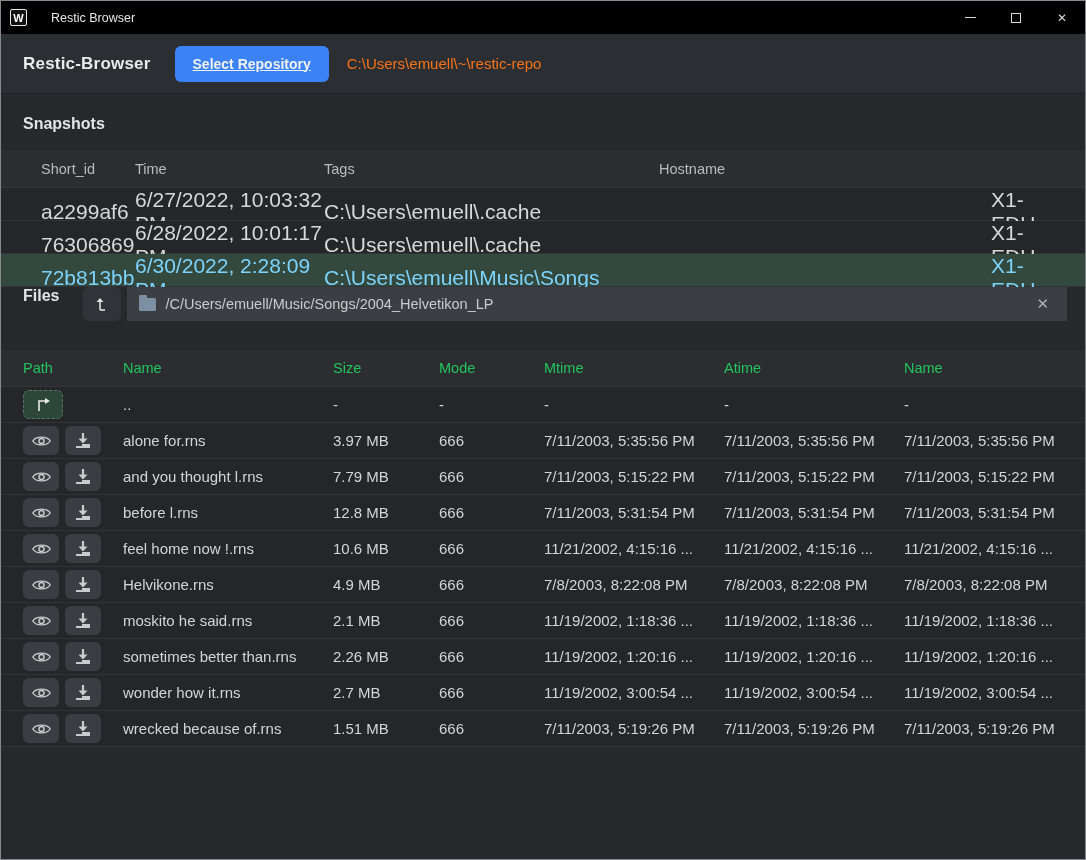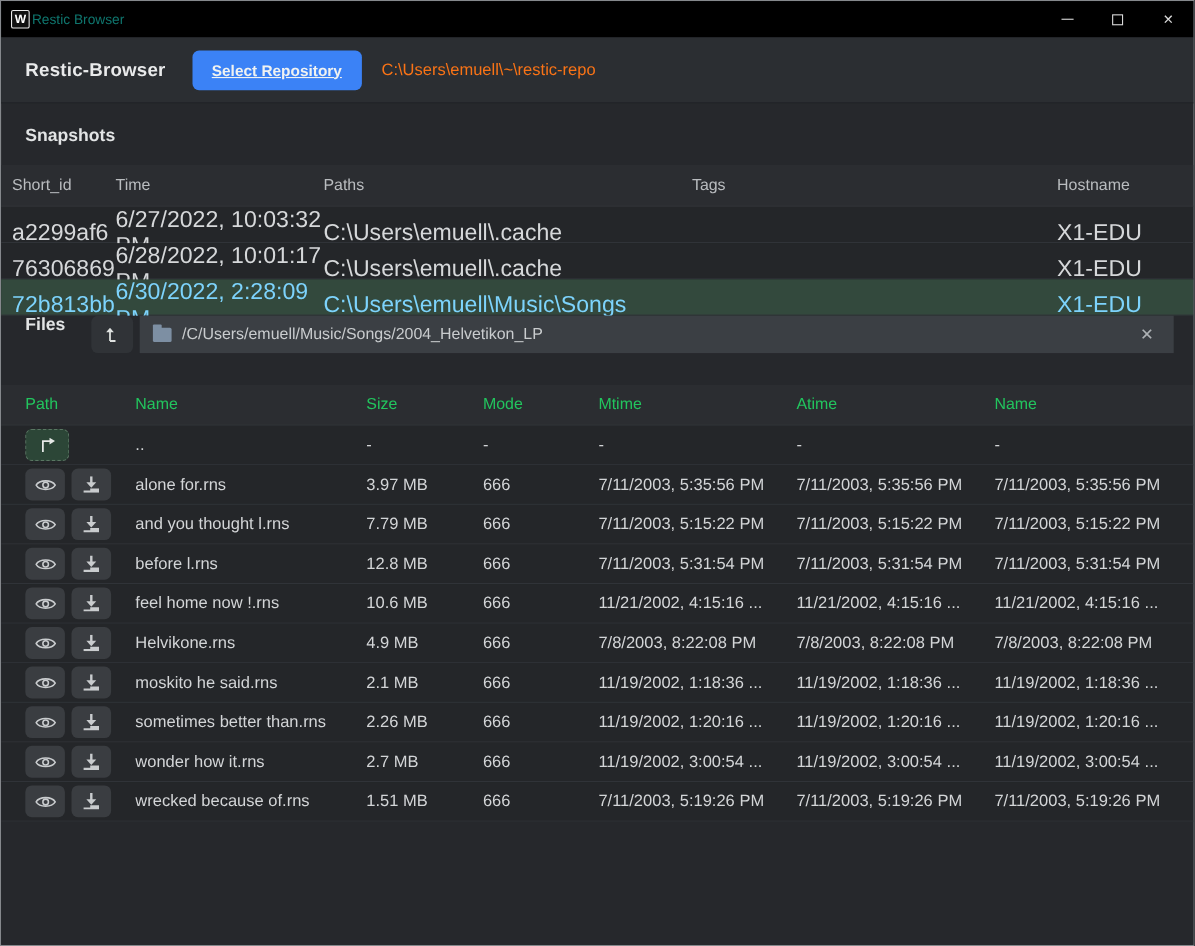--- a/index.html
+++ b/index.html
@@ -20,21 +20,21 @@
     display:flex; align-items:center;
     flex:0 0 auto;
   }
   .titlebar .logo {
     width:17px; height:17px; margin-left:9px;
     border:1px solid #e9e9e9; border-radius:2px;
     background:#111;
     color:#fff; font-weight:bold; font-size:11px;
     display:flex; align-items:center; justify-content:center;
   }
-  .titlebar .title { color:#0f766e; font-size:12.5px; margin-left:2px; }
+  .titlebar .title { color:#e5e5e5; font-size:12.5px; margin-left:24px; }
   .win-controls { margin-left:auto; display:flex; height:100%; }
   .win-btn {
     width:46px; height:100%;
     display:flex; align-items:center; justify-content:center;
     color:#d9d9d9; font-size:12px; cursor:default;
   }
   .win-btn .bar { width:11px; height:1px; background:#d9d9d9; }
   .win-btn .box { width:10px; height:10px; border:1px solid #d9d9d9; }
 
   
@@ -56,21 +56,21 @@
 
   
   .section-title {
     color:#e2e4e5; font-size:16px; font-weight:bold;
     padding:21px 22px 17px 22px;
   }
   .snap-header, .snap-row {
     display:grid;
     grid-template-columns:94px 189px 335px 332px 1fr;
     align-items:center;
-    padding:0 10px;
+    padding:0 40px;
   }
   .snap-header {
     height:38px; background:#2b2d31;
     color:#b9bcbf; font-size:14.5px;
     border-bottom:1px solid #323539;
   }
   .snap-row {
     height:33px; background:#242629;
     color:#d6d8da; font-size:21px;
     border-bottom:1px solid #303338;
@@ -169,21 +169,20 @@
     <div class="app-title">Restic-Browser</div>
     <button class="select-repo-btn">Select Repository</button>
     <div class="repo-path">C:\Users\emuell\~\restic-repo</div>
   </div>
 
   <div class="section-title">Snapshots</div>
 
   <div class="snap-header">
     <div>Short_id</div>
     <div>Time</div>
-    <div>Paths</div>
     <div>Tags</div>
     <div>Hostname</div>
   </div>
 
   <div class="snap-row">
     <div>a2299af6</div>
     <div>6/27/2022, 10:03:32 PM</div>
     <div>C:\Users\emuell\.cache</div>
     <div></div>
     <div>X1-EDU</div>

